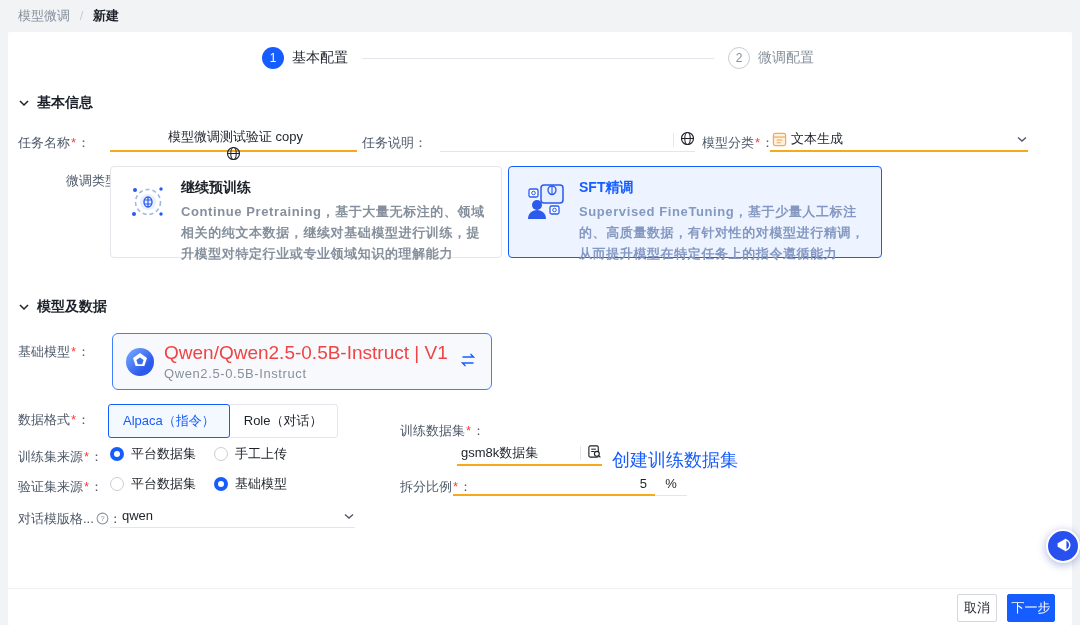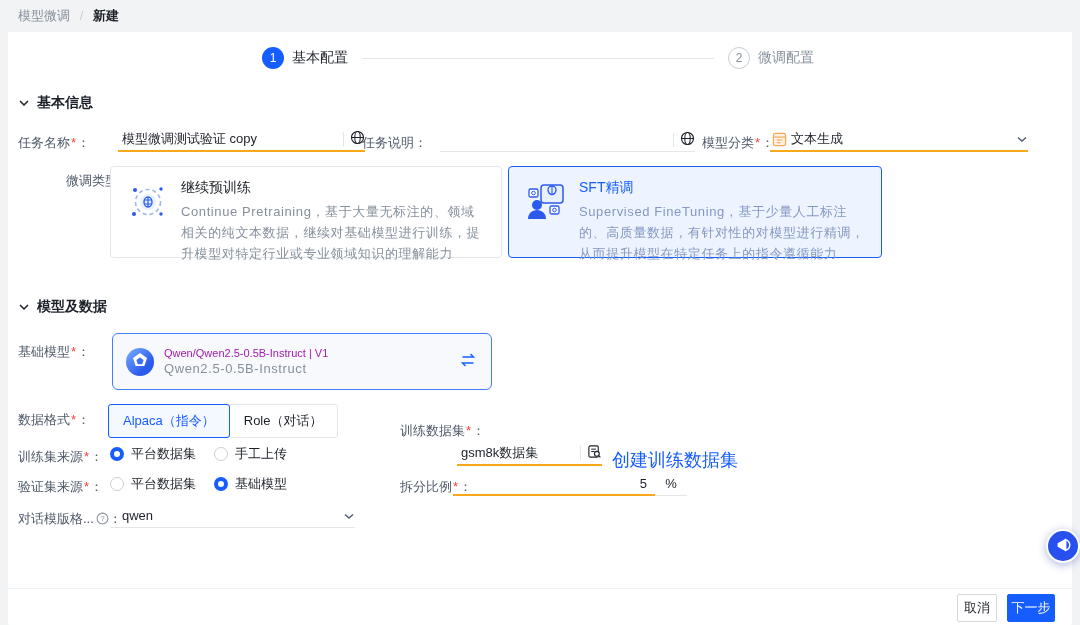--- a/index.html
+++ b/index.html
@@ -39,37 +39,37 @@
   .colon { color:#4e5969; }
 
   
   .u-field { position:absolute; height:24px; display:flex; align-items:center; font-size:13px; color:#1d2129; }
   .u-field.warn { border-bottom:2px solid #f7a81b; }
   .u-field.plain { border-bottom:1px solid #e5e6eb; }
   .u-field .val { flex:1; padding-left:4px; }
   .v-div { width:1px; height:14px; background:#e5e6eb; margin:0 6px; }
 
   
-  .ft-card { position:absolute; border-radius:4px; padding:10px 14px 10px 12px; display:flex; }
+  .ft-card { position:absolute; border-radius:4px; padding:10px 14px 10px 12px; display:flex;font-weight:bold; }
   .ft-card.normal { background:#fff; border:1px solid #e5e6eb; }
   .ft-card.selected { background:#eef4ff; border:1px solid #165dff; }
   .ft-icon { width:46px; height:46px; flex:0 0 46px; margin:2px 10px 0 2px; }
   .ft-title { font-size:14px; margin:2px 0 4px; }
   .ft-title.dark { color:#1d2129; }
   .ft-title.blue { color:#165dff; }
   .ft-desc { font-size:13px; line-height:21px; letter-spacing:0.6px; }
   .ft-desc.gray { color:#86909c; }
   .ft-desc.bluegray { color:#8498c2; }
 
   
   .bm-card { position:absolute; left:112px; top:333px; width:380px; height:57px; background:#f7f9fc; border:1px solid #4080ff; border-radius:6px; display:flex; align-items:center; padding:0 14px 0 13px; }
   .bm-logo { width:28px; height:28px; border-radius:50%; background:linear-gradient(135deg,#7db0ff 0%,#2b5aed 70%); margin-right:10px; flex:0 0 28px; position:relative; }
   .bm-logo svg { position:absolute; left:0; top:0; }
   .bm-text { flex:1; }
-  .bm-title { font-size:11px; color:#a21caf; }
+  .bm-title { font-size:19px; color:#ef4444; }
   .bm-sub { font-size:13px; color:#86909c; letter-spacing:0.6px; margin-top:2px; }
   .bm-swap { color:#165dff; }
 
   
   .seg-group { position:absolute; left:108px; top:404px; display:flex; }
   .seg { height:34px; display:flex; align-items:center; padding:0 14px; font-size:13px; background:#fff; border:1px solid #e5e6eb; color:#1d2129; }
   .seg + .seg { margin-left:-1px; }
   .seg.first { border-radius:3px 0 0 3px; }
   .seg.last { border-radius:0 3px 3px 0; }
   .seg.selected { border:1px solid #165dff; color:#165dff; background:#f4f8ff; border-radius:3px; z-index:2; }
@@ -130,21 +130,21 @@
       <svg width="12" height="12" viewBox="0 0 12 12">
           <polyline points="2,4 6,8 10,4" fill="none" stroke="#1d2129" stroke-width="1.5"></polyline>
         </svg>
     </span>
     <span>基本信息</span>
   </div>
 
   <div class="label" style="left:18px; top:134px;">
     <span>任务名称</span><span class="req">*</span><span class="colon">：</span>
   </div>
-  <div class="u-field warn" style="left:118px; top:128px; width:247px;">
+  <div class="u-field warn" style="left:110px; top:128px; width:247px;flex-direction:column;">
     <span class="val">模型微调测试验证 copy</span>
     <span class="v-div"></span>
     <span>
       <svg width="15" height="15" viewBox="0 0 16 16">
           <circle cx="8" cy="8" r="6.4" fill="none" stroke="#1d2129" stroke-width="1.2"></circle>
           <ellipse cx="8" cy="8" rx="2.9" ry="6.4" fill="none" stroke="#1d2129" stroke-width="1.1"></ellipse>
           <line x1="1.6" y1="8" x2="14.4" y2="8" stroke="#1d2129" stroke-width="1.1"></line>
         </svg>
     </span>
   </div>

